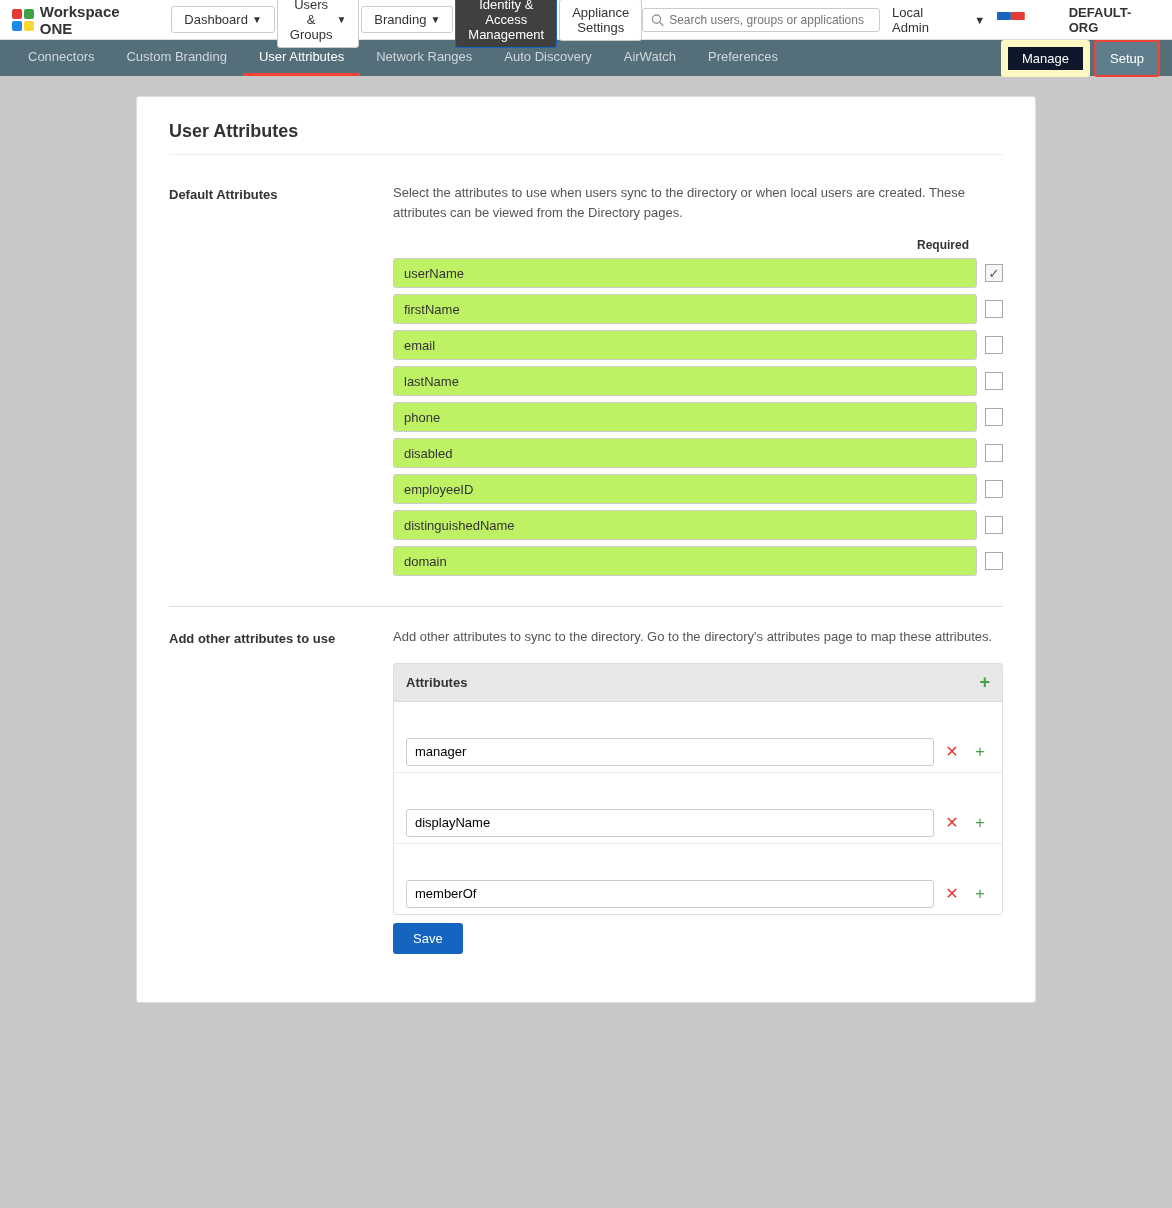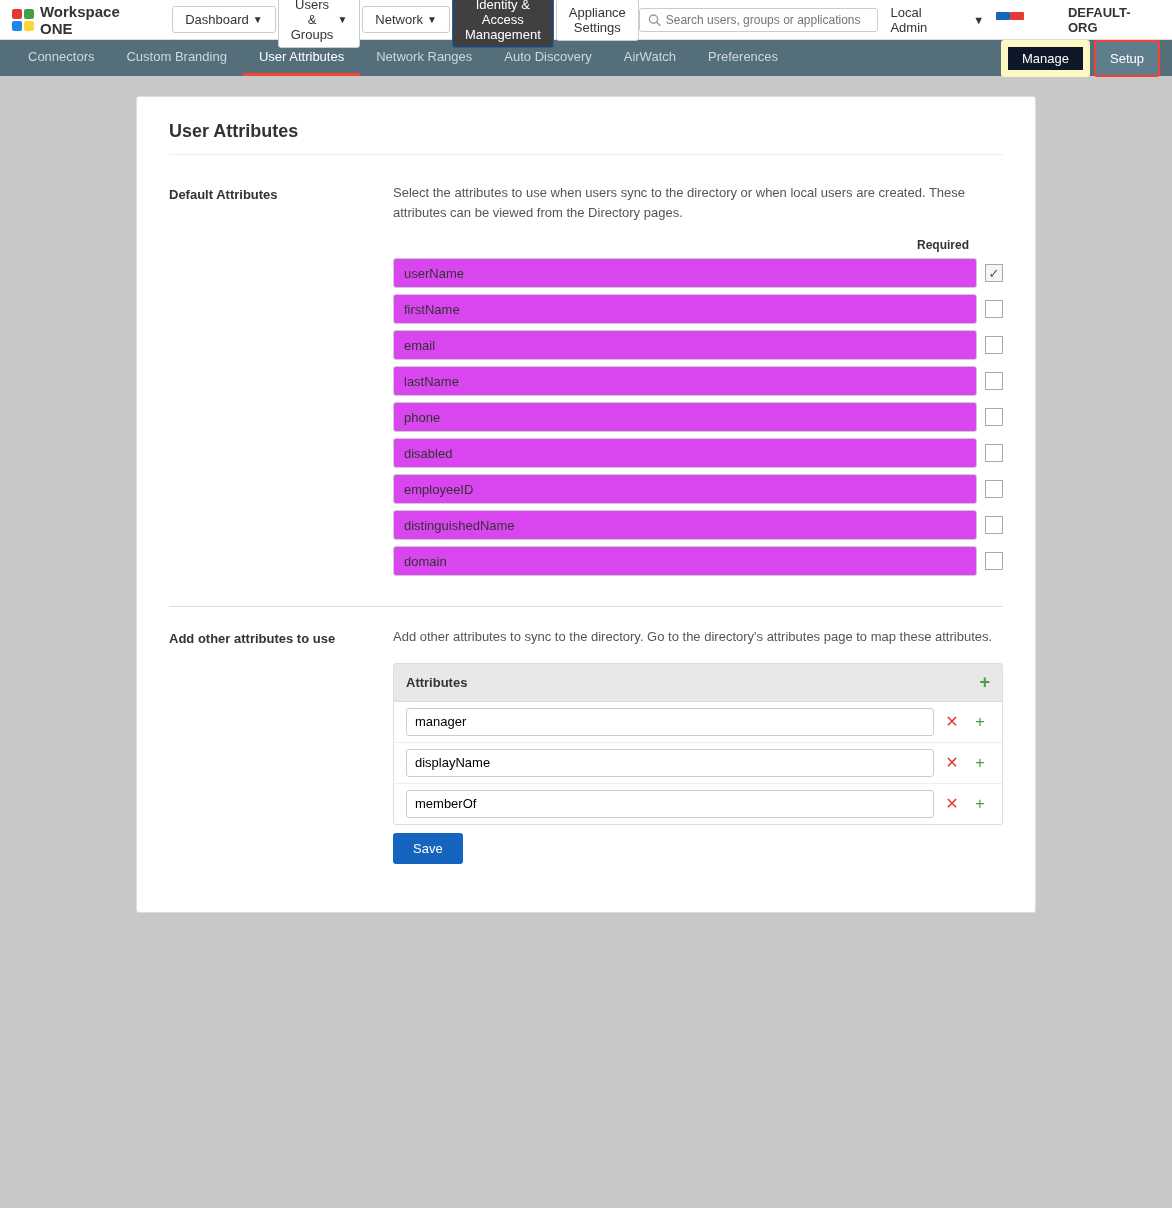--- a/index.html
+++ b/index.html
@@ -181,21 +181,21 @@
       color: #333;
     }
     .attr-row {
       display: flex;
       align-items: center;
       margin-bottom: 6px;
       gap: 8px;
     }
     .attr-input {
       flex: 1;
-      background: #d946ef;
+      background: #bef264;
       border: 1px solid #ccc;
       border-radius: 3px;
       padding: 6px 10px;
       font-size: 13px;
       color: #333;
       height: 30px;
     }
     .attr-checkbox {
       width: 18px;
       height: 18px;
@@ -229,20 +229,21 @@
       font-weight: bold;
       font-size: 13px;
       border-bottom: 1px solid #ddd;
     }
     .add-attr-row {
       display: flex;
       align-items: center;
       padding: 6px 12px;
       border-bottom: 1px solid #eee;
       gap: 8px;
+      margin-top: 30px;
     }
     .add-attr-row:last-child { border-bottom: none; }
     .add-attr-input {
       flex: 1;
       border: 1px solid #ccc;
       border-radius: 3px;
       padding: 5px 8px;
       font-size: 13px;
       background: #fff;
       height: 28px;
@@ -286,21 +287,21 @@
   <div class="top-nav">
     <button class="top-nav-btn">
       <span>Dashboard</span>
       <span class="caret">▼</span>
     </button>
     <button class="top-nav-btn">
       <span>Users &amp; Groups</span>
       <span class="caret">▼</span>
     </button>
     <button class="top-nav-btn">
-      <span>Network</span>
+      <span>Branding</span>
       <span class="caret">▼</span>
     </button>
     <button class="top-nav-btn active">
       <span>Identity &amp; Access Management</span>
     </button>
     <button class="top-nav-btn">
       <span>Appliance Settings</span>
     </button>
   </div>
 

